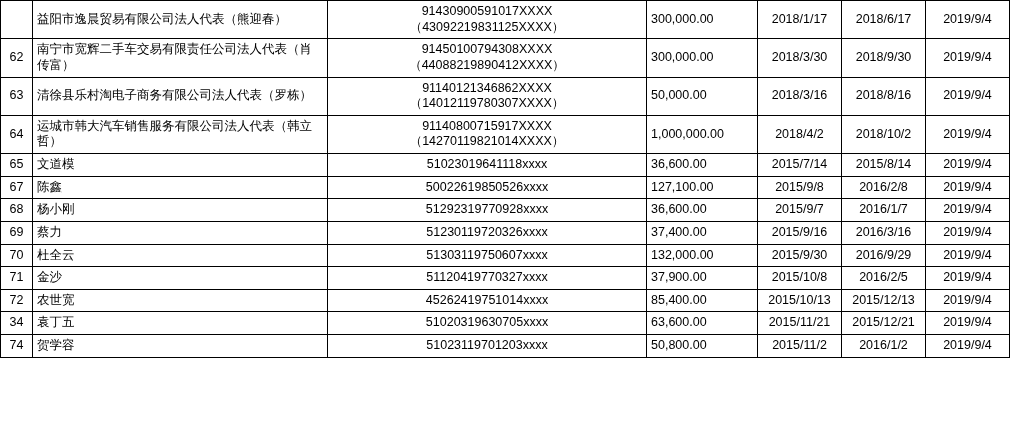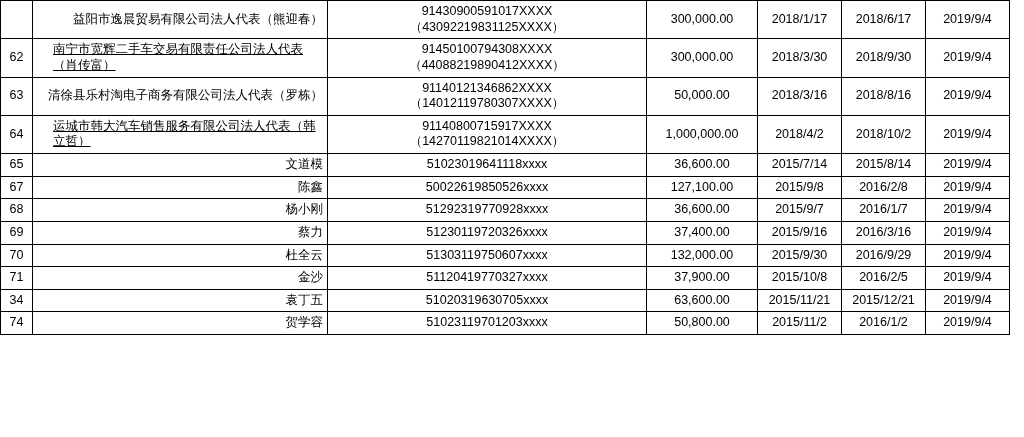--- a/index.html
+++ b/index.html
@@ -39,24 +39,24 @@
   
   col.c-idx    { width: 32px; }
   col.c-name   { width: 295px; }
   col.c-id     { width: 319px; }
   col.c-amt    { width: 111px; }
   col.c-d1     { width: 84px; }
   col.c-d2     { width: 84px; }
   col.c-d3     { width: 84px; }
 
   td.idx  { text-align: center; }
-  td.name { text-align: right; }
-  td.name.long { text-align: left; padding-left: 20px; text-decoration: underline; }
+  td.name { text-align: left; }
+  td.name.long { text-align: left; padding-left: 4px; }
   td.id   { text-align: center; font-size: 12px; }
-  td.amt  { text-align: center; padding-right: 7px; }
+  td.amt  { text-align: left; padding-right: 7px; }
   td.dt   { text-align: center; }
 
   .id-line { display: block; white-space: nowrap; }
 </style>
 </head>
 <body>
 
 <div class="sheet">
   <table class="grid">
     <colgroup>
@@ -177,20 +177,31 @@
           <td class="name">金沙</td>
           <td class="id">
             <span class="id-line">51120419770327xxxx</span>
           </td>
           <td class="amt">37,900.00</td>
           <td class="dt">2015/10/8</td>
           <td class="dt">2016/2/5</td>
           <td class="dt">2019/9/4</td>
         </tr>
         <tr>
+          <td class="idx">72</td>
+          <td class="name">农世宽</td>
+          <td class="id">
+            <span class="id-line">45262419751014xxxx</span>
+          </td>
+          <td class="amt">85,400.00</td>
+          <td class="dt">2015/10/13</td>
+          <td class="dt">2015/12/13</td>
+          <td class="dt">2019/9/4</td>
+        </tr>
+        <tr>
           <td class="idx">34</td>
           <td class="name">袁丁五</td>
           <td class="id">
             <span class="id-line">51020319630705xxxx</span>
           </td>
           <td class="amt">63,600.00</td>
           <td class="dt">2015/11/21</td>
           <td class="dt">2015/12/21</td>
           <td class="dt">2019/9/4</td>
         </tr>

